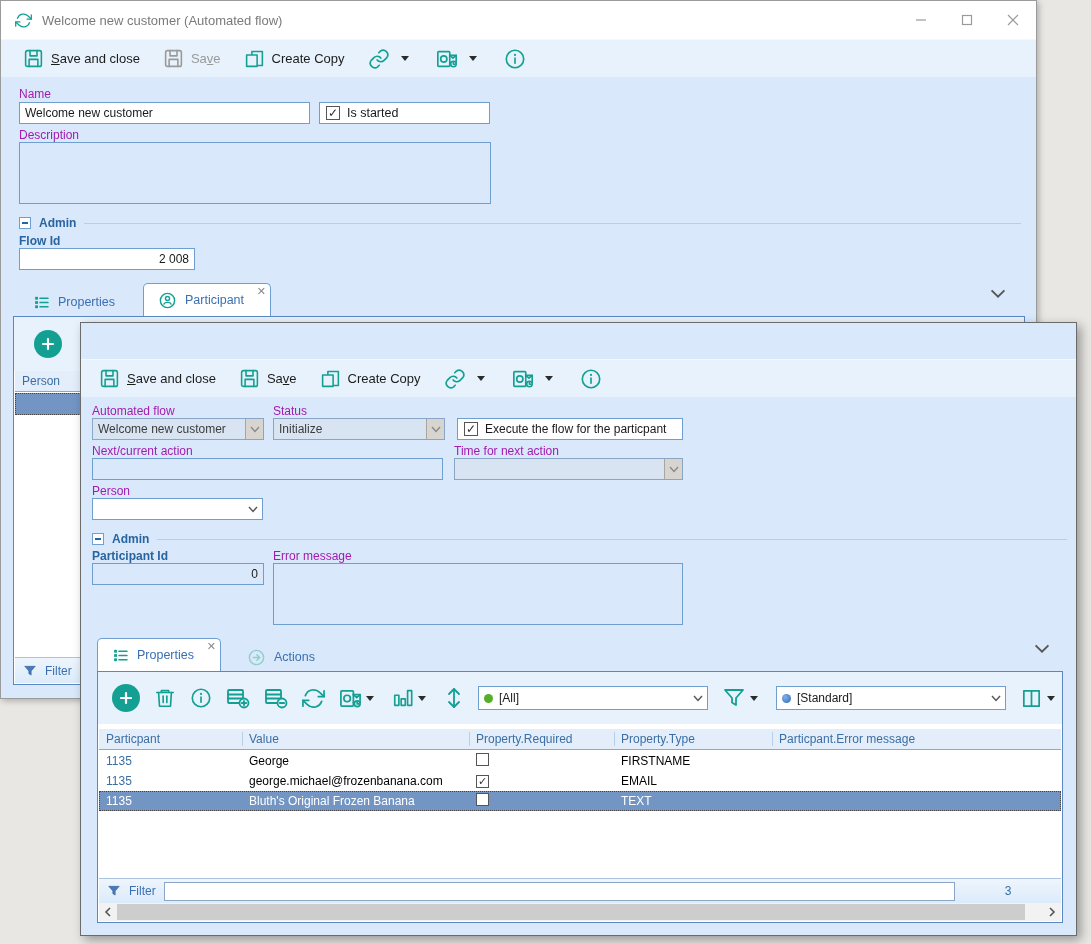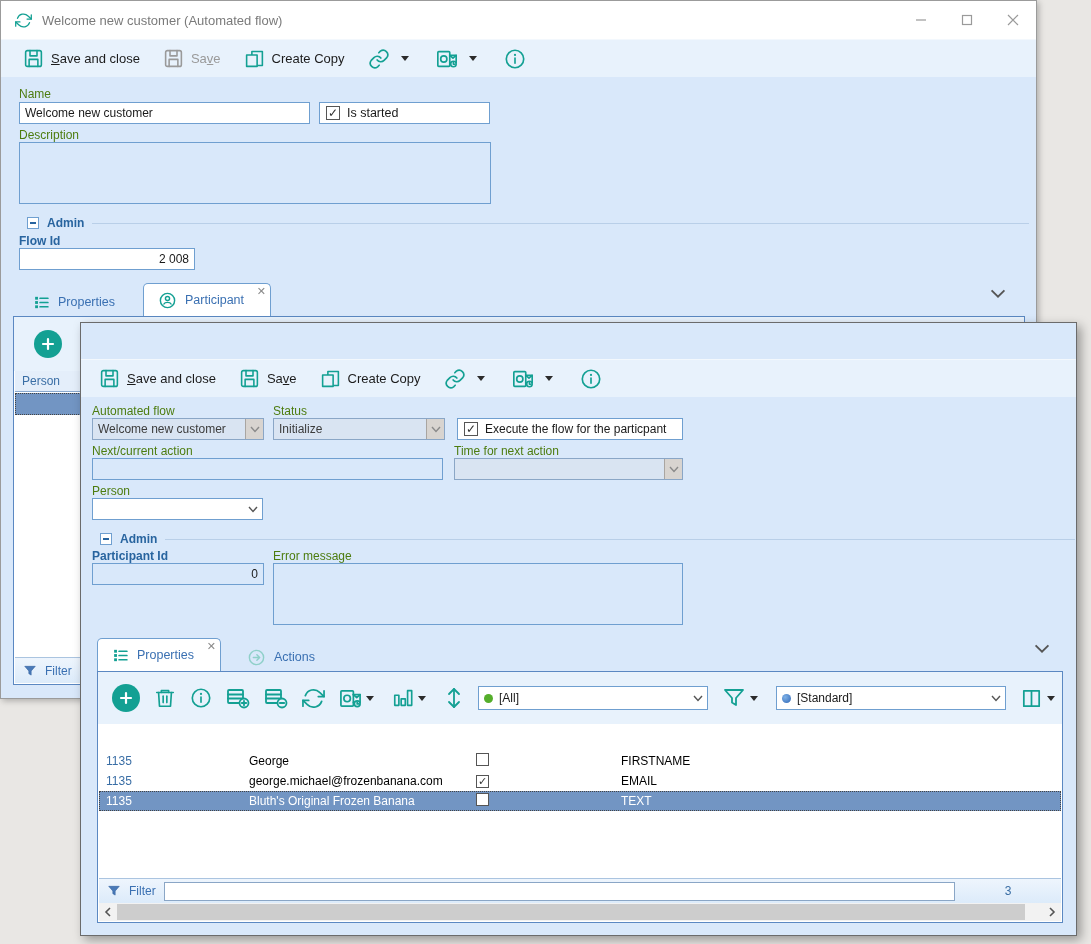--- a/index.html
+++ b/index.html
@@ -18,39 +18,39 @@
   .wc-btn { width: 46px; height: 38px; display: flex; align-items: center; justify-content: center; }
 
   .toolbar { position: absolute; left: 0; right: 0; height: 38px; background: #e8f2fc; display: flex; align-items: center; gap: 7px; padding-left: 14px; border-top: 1px solid #f3f8fd; }
   .win.back .toolbar { top: 38px; }
   .win.front .toolbar { top: 38px; }
   .tbtn { display: flex; align-items: center; gap: 7px; padding: 4px 8px; font-size: 13px; color: #1c1c1c; cursor: default; }
   .tbtn .key { text-decoration: underline; }
   .tbtn.disabled { color: #9a9a9a; }
   .caret { width: 0; height: 0; border-left: 4px solid transparent; border-right: 4px solid transparent; border-top: 5px solid #2b2b2b; margin: 0 4px; }
 
-  .form-label { position: absolute; font-size: 12px; color: #4d7c0f; white-space: nowrap; }
+  .form-label { position: absolute; font-size: 12px; color: #a21caf; white-space: nowrap; }
   .form-label.bold { font-weight: bold; color: #28649f; }
   .tinput { position: absolute; border: 1px solid #6f9fd0; background: #ffffff; font-family: "Liberation Sans", sans-serif; font-size: 12px; color: #1a1a1a; padding: 2px 5px; }
   .tinput.lite { background: #d9e8fa; }
   .tinput.num { text-align: right; }
   .tarea { position: absolute; border: 1px solid #6f9fd0; background: #d9e8fa; resize: none; font-family: "Liberation Sans", sans-serif; font-size: 12px; padding: 3px 5px; }
 
   .checkfield { position: absolute; background: #ffffff; border: 1px solid #6f9fd0; display: flex; align-items: center; gap: 7px; padding: 0 6px; font-size: 12.5px; color: #1a1a1a; }
   .cb { width: 14px; height: 14px; border: 1px solid #555; background: #fff; display: inline-flex; align-items: center; justify-content: center; font-size: 12px; color: #333; flex: 0 0 auto; }
   .cb.on::after { content: "✓"; }
   .cb.small { width: 13px; height: 13px; font-size: 11px; }
 
   .combo { position: absolute; border: 1px solid #6f9fd0; background: #fff; display: flex; align-items: stretch; font-size: 12px; color: #1a1a1a; }
   .combo .val { flex: 1; padding: 2px 5px; display: flex; align-items: center; overflow: hidden; white-space: nowrap; }
   .combo .arrow { width: 18px; display: flex; align-items: center; justify-content: center; }
   .combo.disabled { background: #d9e4f2; border-color: #8aa6c6; color: #3c3c3c; }
   .combo.disabled .arrow { background: #d8d4d0; border-left: 1px solid #a9a5a1; }
 
-  .grouphead { position: absolute; display: flex; align-items: center; gap: 8px; font-size: 12px; font-weight: bold; color: #28649f; margin-left: 8px; }
+  .grouphead { position: absolute; display: flex; align-items: center; gap: 8px; font-size: 12px; font-weight: bold; color: #28649f; }
   .grouphead .minusbox { width: 12px; height: 12px; border: 1px solid #6f9fd0; background: #fff; display: flex; align-items: center; justify-content: center; }
   .grouphead .minusbox::after { content: ""; width: 6px; height: 2px; background: #28649f; }
   .grouphead .rule { height: 1px; background: #b9cfe8; }
 
   .tabs { position: absolute; display: flex; align-items: flex-end; height: 33px; }
   .tab { display: flex; align-items: center; gap: 8px; font-size: 12.5px; color: #3a70b2; padding: 6px 14px; position: relative; height: 28px; justify-content: center; }
   .tab.active { background: #fff; border: 1px solid #6f9fd0; border-bottom: none; border-radius: 5px 5px 0 0; height: 33px; z-index: 2; }
   .tab-close { position: absolute; top: 2px; right: 4px; font-size: 11px; color: #8a8a8a; line-height: 1; }
   .chev-big { position: absolute; }
 
@@ -474,20 +474,27 @@
         </div>
         <div class="iconbtn">
           <svg class="teal" width="23" height="23" viewBox="0 0 24 24" stroke-width="2.2">
               <rect x="4" y="4" width="16" height="16"></rect>
               <line x1="12" y1="4" x2="12" y2="20"></line>
             </svg>
           <span class="caret"></span>
         </div>
       </div>
 
+      <div class="grid-header" style="top:57px">
+        <div class="gh c1">Particpant</div>
+        <div class="gh c2">Value</div>
+        <div class="gh c3">Property.Required</div>
+        <div class="gh c4">Property.Type</div>
+        <div class="gh c5">Particpant.Error message</div>
+      </div>
       <div style="position:absolute;left:1px;right:1px;top:79px">
           <div class="grid-row">
             <div class="gc c1 id">1135</div>
             <div class="gc c2">George</div>
             <div class="gc c3"><span class="cb small"></span></div>
             <div class="gc c4">FIRSTNAME</div>
             <div class="gc c5"></div>
           </div>
           <div class="grid-row">
             <div class="gc c1 id">1135</div>

